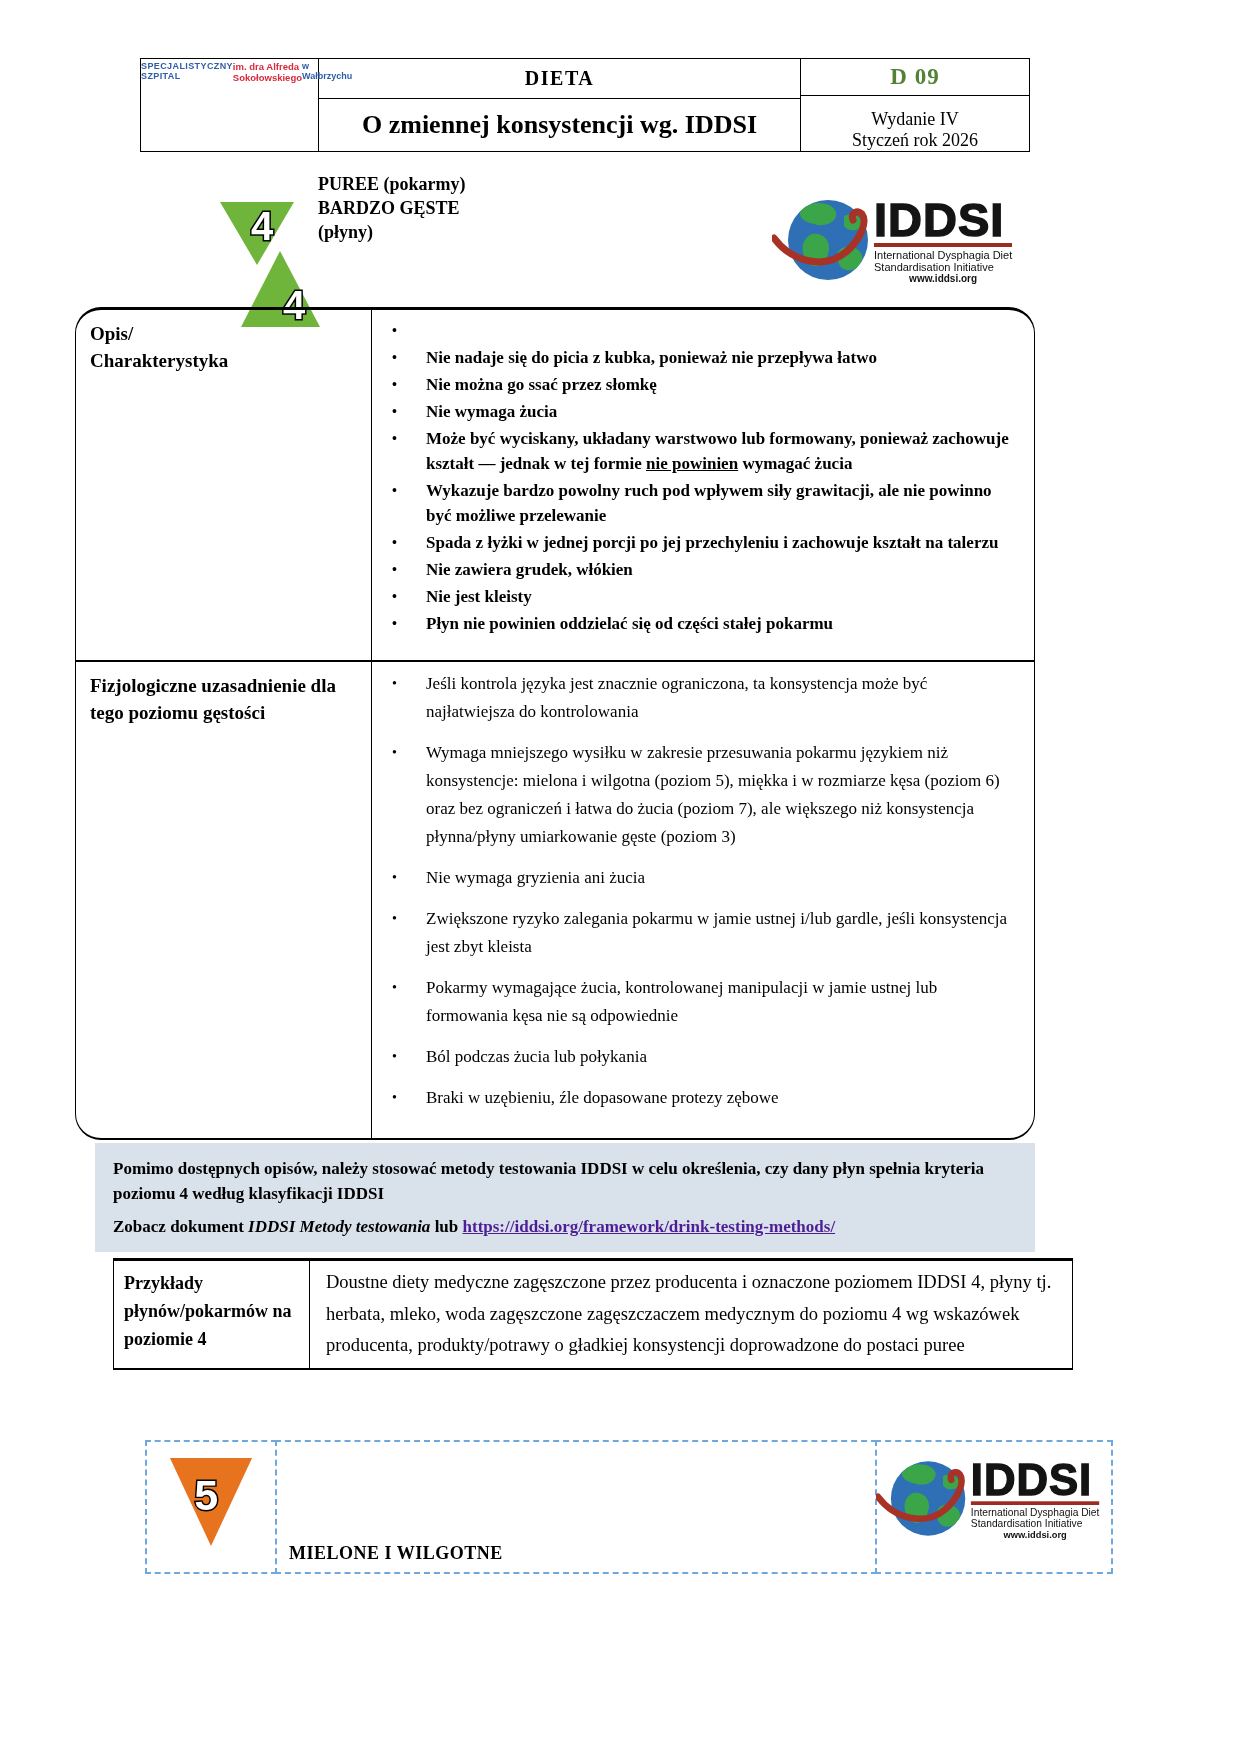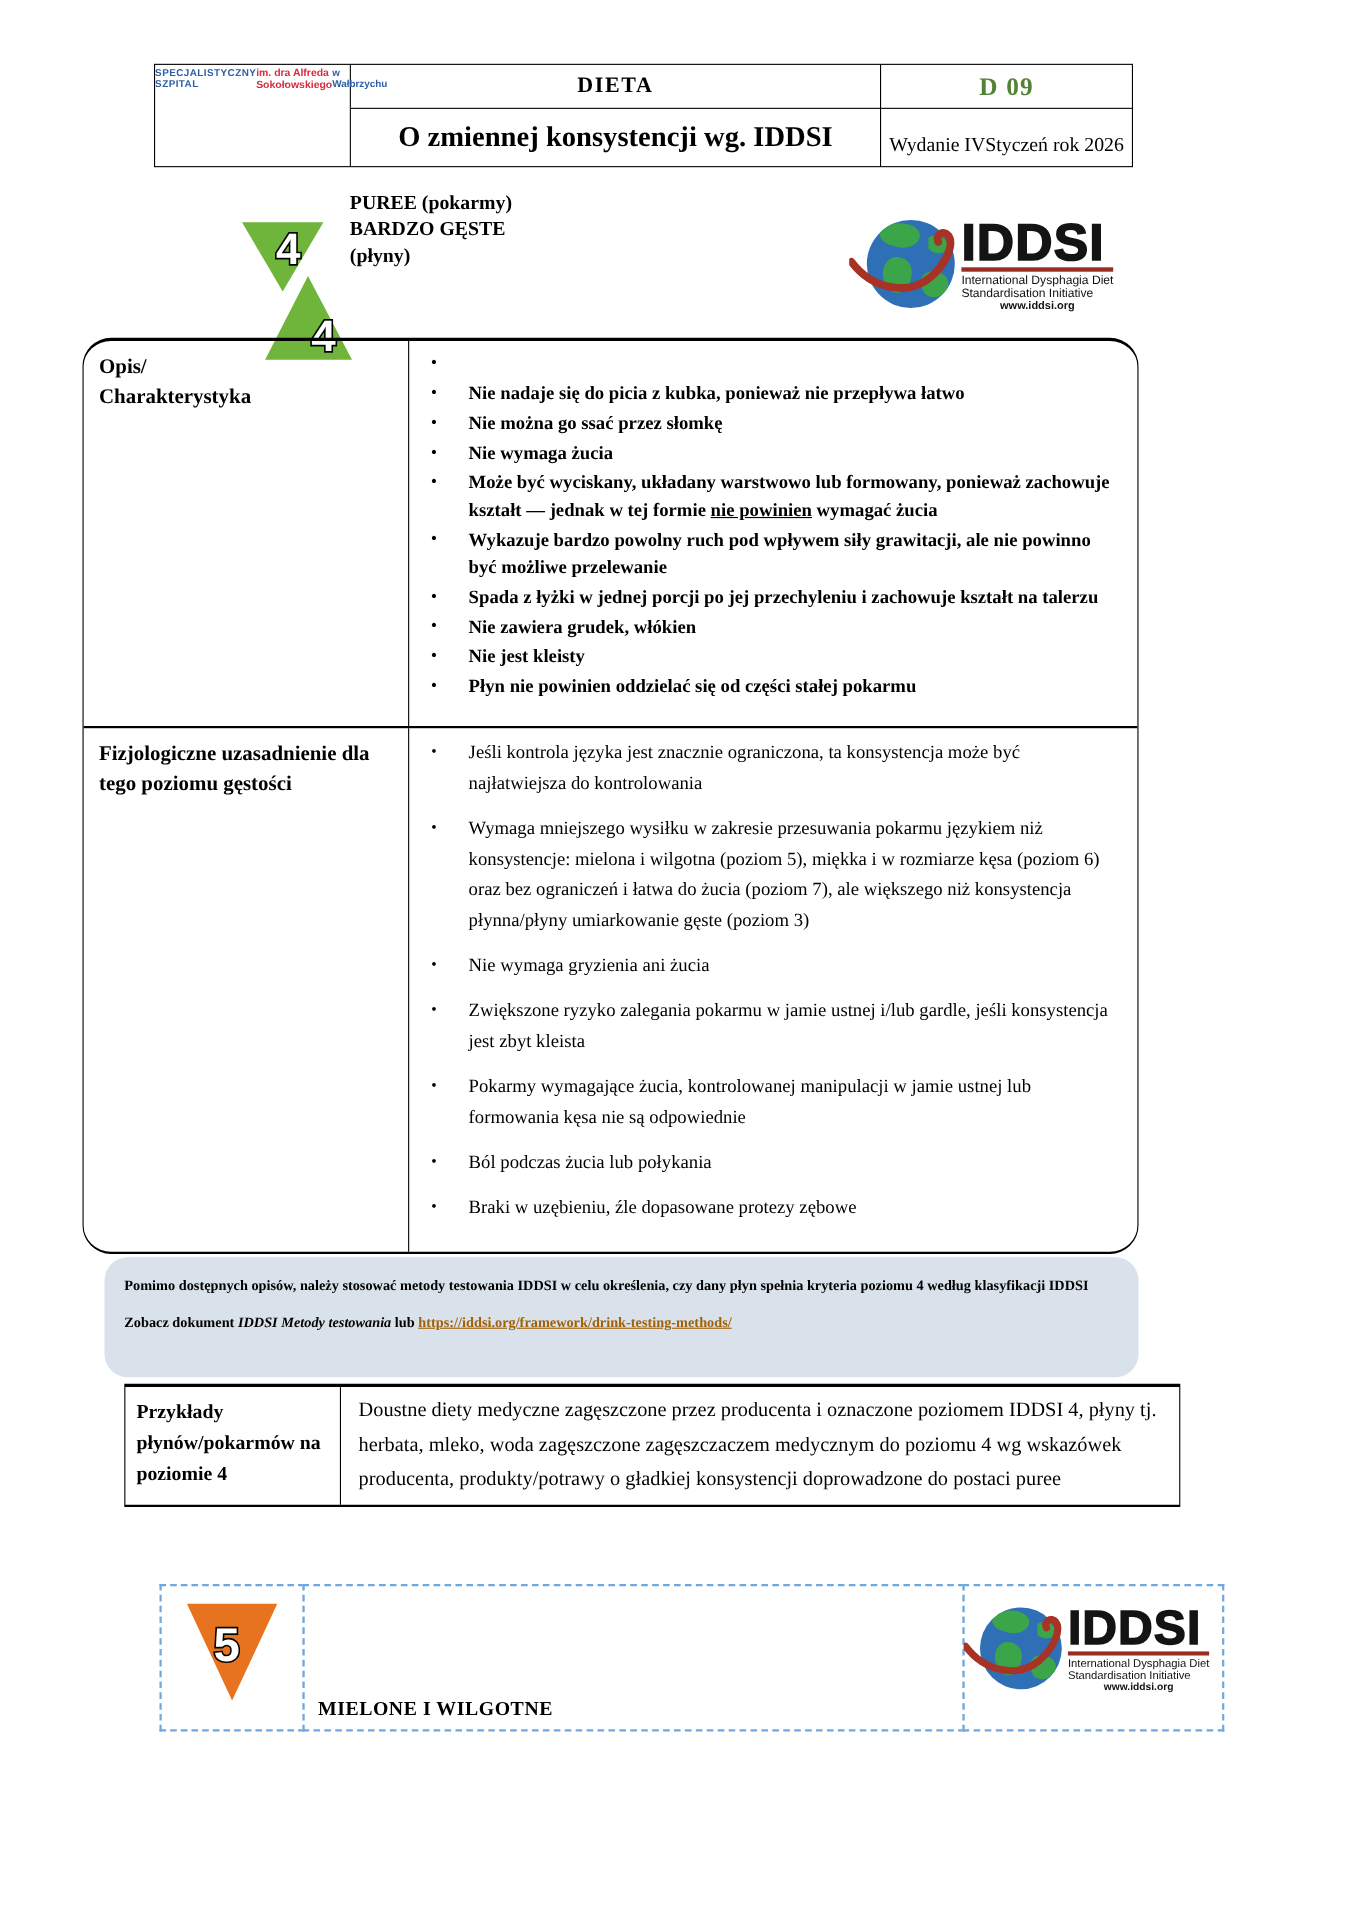--- a/index.html
+++ b/index.html
@@ -14,21 +14,21 @@
   .hosp-line1{font-family:"Liberation Sans",sans-serif;font-size:9px;color:#2e5ea8;font-weight:bold;letter-spacing:.4px;line-height:10px;}
   .hosp-line2{font-family:"Liberation Sans",sans-serif;font-size:9.5px;color:#d9293c;font-weight:bold;line-height:11px;}
   .hosp-line3{font-family:"Liberation Sans",sans-serif;font-size:9px;color:#2e5ea8;font-weight:bold;line-height:10px;}
   .hcol{display:flex;flex-direction:column;box-sizing:border-box;}
   .hcol.mid{width:482px;flex:none;border-right:1px solid #000;}
   .hcol.right{flex:1;gap:13px;}
   .hcell{box-sizing:border-box;display:flex;align-items:center;justify-content:center;}
   .cell-dieta{height:40px;border-bottom:1px solid #000;font-weight:bold;font-size:20px;letter-spacing:1.5px;text-align:center;}
   .cell-title{flex:1;font-weight:bold;font-size:26px;}
   .cell-code{height:40px;border-bottom:1px solid #000;font-weight:bold;font-size:23px;color:#538135;letter-spacing:1px;}
-  .cell-edition{flex:1;flex-direction:row;font-size:18px;line-height:21px;}
+  .cell-edition{flex:1;flex-direction:column;font-size:18px;line-height:21px;}
 
   
   .level4-icon{position:absolute;left:213px;top:194px;}
   .tri-num{font-family:"Liberation Sans",sans-serif;font-weight:bold;fill:#fff;stroke:#000;
     stroke-width:3px;paint-order:stroke fill;}
   .level4-text{position:absolute;left:318px;top:172px;font-weight:bold;font-size:18px;line-height:24px;}
 
   
   .iddsi-logo{position:absolute;display:flex;align-items:flex-start;}
   .iddsi-logo.top{left:772px;top:190px;}
@@ -50,24 +50,24 @@
     font-size:19px;line-height:27px;}
   .mcontent{flex:1;border-left:1.5px solid #000;box-sizing:border-box;padding:8px 24px 6px 12px;}
   .bullet-item{display:flex;}
   .bullet-marker{width:34px;flex:none;padding-left:8px;font-size:14px;}
   .blist-bold .bullet-item{margin-bottom:2px;font-weight:bold;font-size:17px;line-height:25px;}
   .blist-reg{padding-top:8px;}
   .blist-reg .bullet-item{margin-bottom:13px;font-weight:normal;font-size:17px;line-height:28px;}
 
   
   .note-box{position:absolute;left:95px;top:1143px;width:940px;height:109px;box-sizing:border-box;
-    background:#d9e1ea;padding:13px 18px;font-weight:bold;font-size:13px;line-height:25px;border-radius:21px;}
+    background:#d9e1ea;padding:13px 18px;font-weight:bold;font-size:17px;line-height:25px;}
   .note-p1{margin-bottom:8px;}
   .note-doc{font-style:italic;}
-  .note-link{color:#a16207;text-decoration:underline;}
+  .note-link{color:#4c1d95;text-decoration:underline;}
 
   
   .ex-table{position:absolute;left:75px;top:1258px;width:960px;height:112px;box-sizing:border-box;
     border-top:3px solid #000;border-bottom:2px solid #000;border-left:1px solid #000;border-right:1px solid #000;
     display:flex;margin-left:38px;}
   .ex-label{width:196px;flex:none;border-right:1.5px solid #000;box-sizing:border-box;
     padding:8px 10px;font-weight:bold;font-size:18px;line-height:28px;}
   .ex-content{flex:1;box-sizing:border-box;padding:6px 16px;font-size:18.5px;line-height:31.5px;}
 
   

